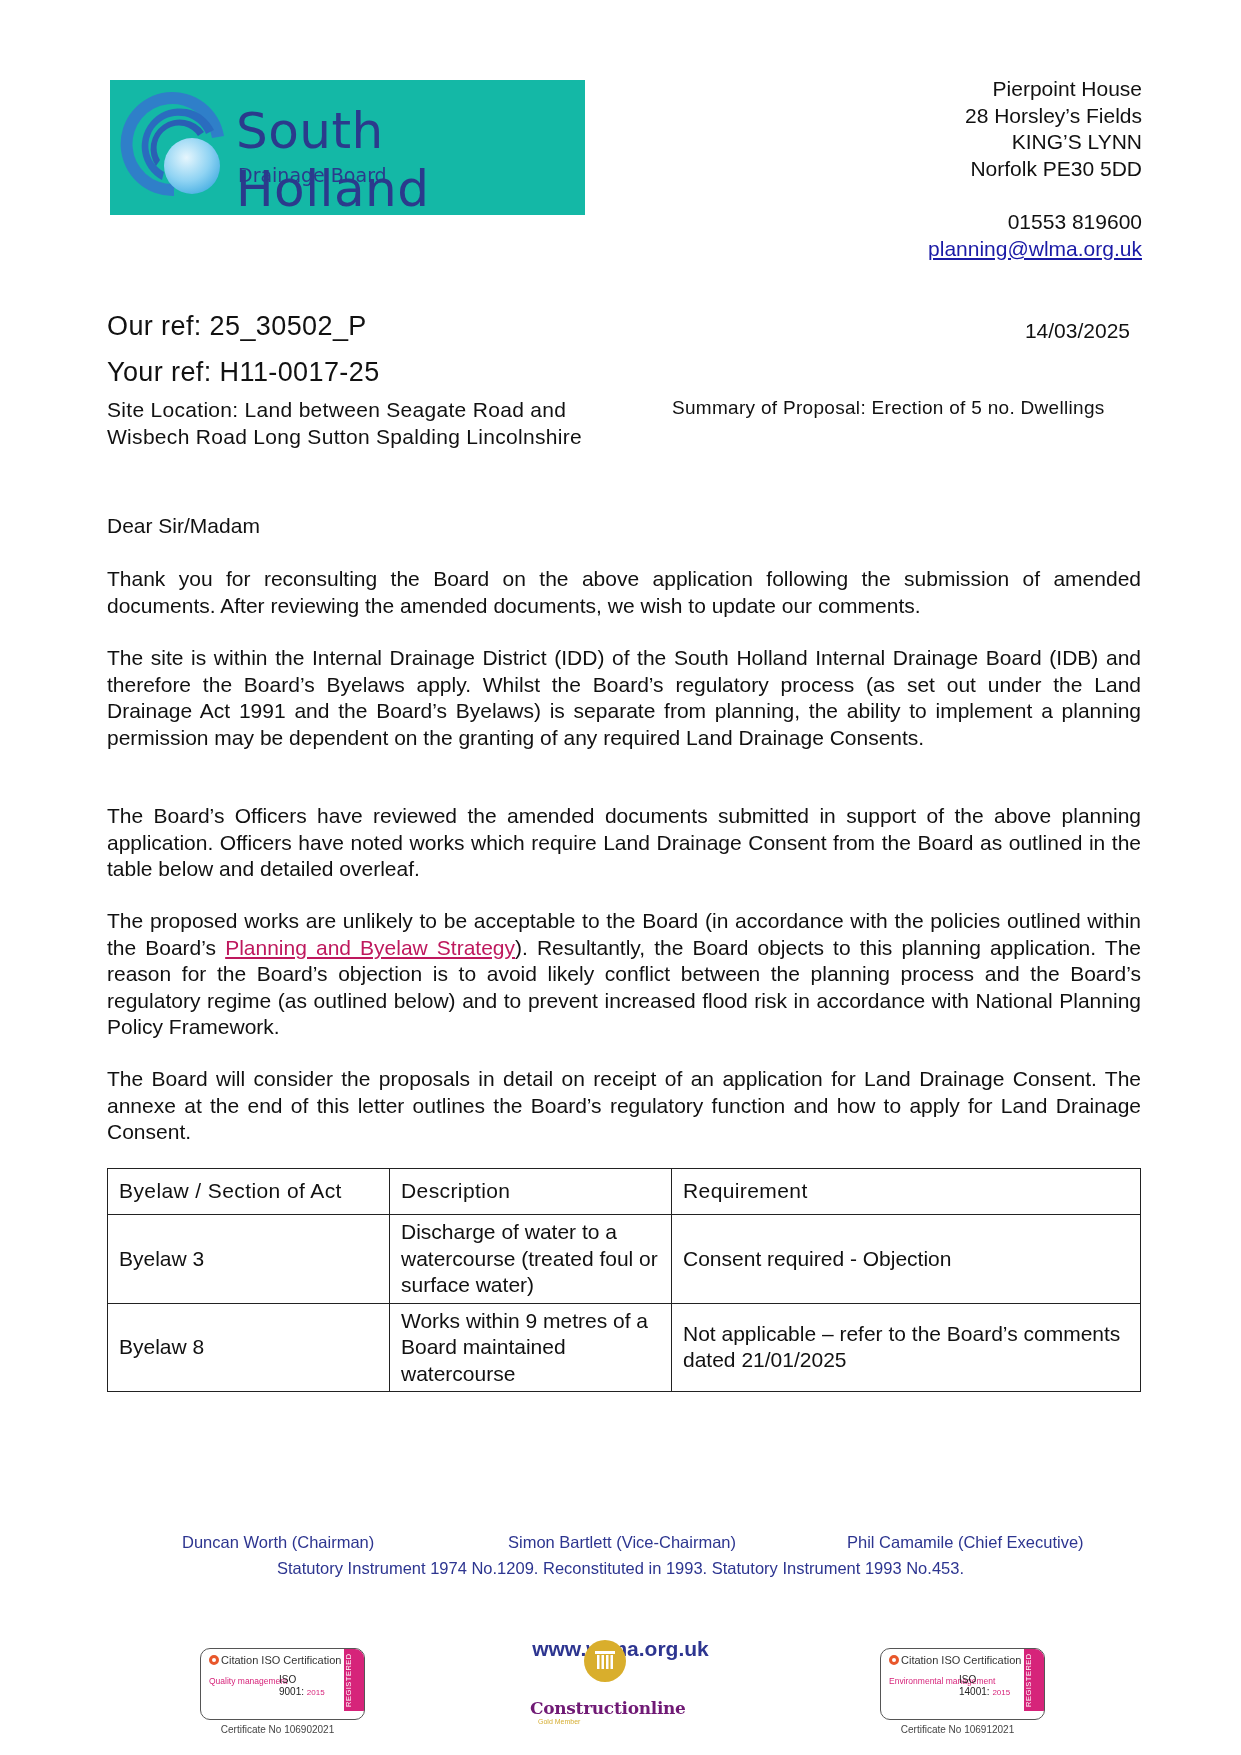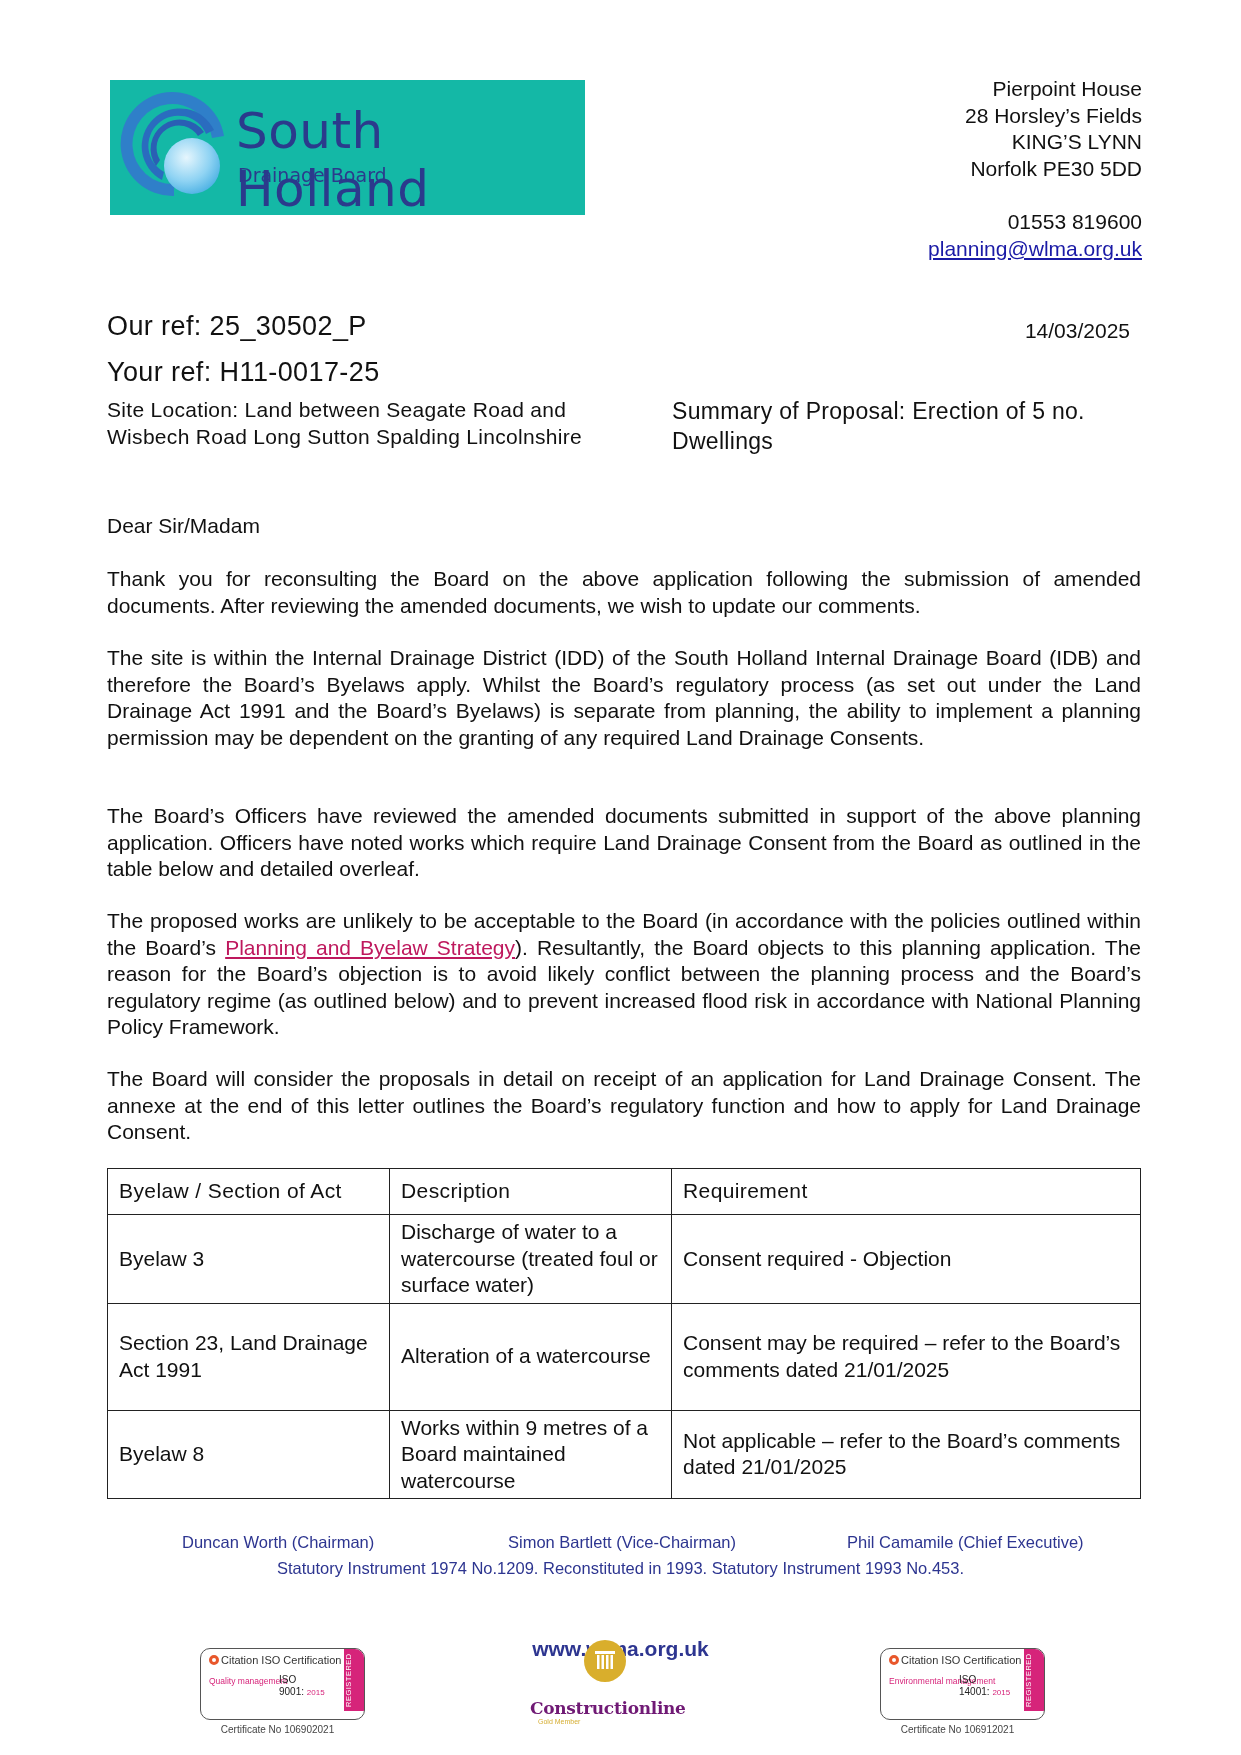--- a/index.html
+++ b/index.html
@@ -12,21 +12,21 @@
     .logo-sub { position: absolute; left: 128px; top: 84px; font-size: 19px; color: #2b3a8c; font-family: "DejaVu Sans", sans-serif; }
 
     .address { position: absolute; right: 99px; top: 76px; text-align: right; font-size: 21px; line-height: 26.5px; }
     .address .gap { height: 27px; }
     .address a { color: #1a1aa6; text-decoration: underline; }
 
     .ref { position: absolute; left: 107px; font-size: 27px; letter-spacing: 0.4px; }
     .date { position: absolute; right: 111px; top: 319px; font-size: 21px; }
 
     .site-loc { position: absolute; left: 107px; top: 396px; width: 530px; font-size: 21px; line-height: 27px; letter-spacing: 0.3px; }
-    .summary { position: absolute; left: 672px; top: 396px; width: 440px; font-size: 23px; line-height: 30px; letter-spacing: 0.3px; }
+    .summary { position: absolute; left: 672px; top: 396px; width: 440px; font-size: 19px; line-height: 24px; letter-spacing: 0.3px; }
 
     .body-text { position: absolute; left: 107px; width: 1034px; font-size: 21px; line-height: 26.5px; text-align: justify; }
     .body-text a { color: #be185d; text-decoration: underline; }
 
     table.req { position: absolute; left: 107px; top: 1168px; width: 1034px; border-collapse: collapse; font-size: 21px; line-height: 26.5px; }
     table.req td, table.req th { border: 1.5px solid #222; padding: 4px 11px; vertical-align: middle; font-weight: normal; text-align: left; }
     table.req th { height: 46px; letter-spacing: 0.4px; }
     table.req .c1 { width: 282px; }
     table.req .c2 { width: 282px; }
     tr.r1 td { height: 82px; }
@@ -103,25 +103,20 @@
       <tr>
     <th class="c1">Byelaw / Section of Act</th>
     <th class="c2">Description</th>
     <th>Requirement</th>
   </tr>
   <tr class="r1">
     <td>Byelaw 3</td>
     <td>Discharge of water to a watercourse (treated foul or surface water)</td>
     <td>Consent required - Objection</td>
   </tr>
-  <tr class="r2">
-    <td>Section 23, Land Drainage Act 1991</td>
-    <td>Alteration of a watercourse</td>
-    <td>Consent may be required – refer to the Board’s comments dated 21/01/2025</td>
-  </tr>
   <tr class="r3">
     <td>Byelaw 8</td>
     <td>Works within 9 metres of a Board maintained watercourse</td>
     <td>Not applicable – refer to the Board’s comments dated 21/01/2025</td>
   </tr>
 </tbody>
   </table>
 
 <div class="footer officers">
   <span style="left:182px;">Duncan Worth (Chairman)</span>

